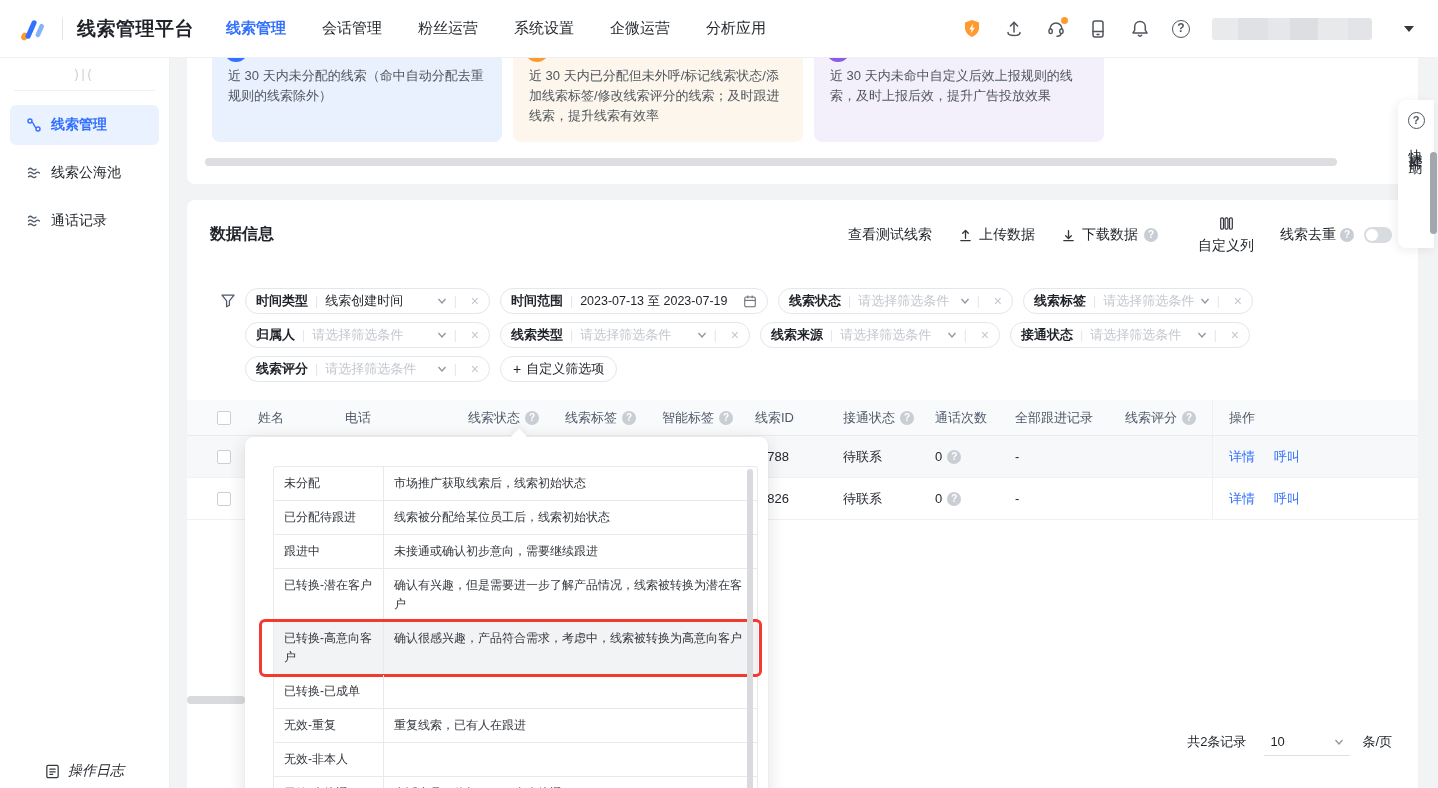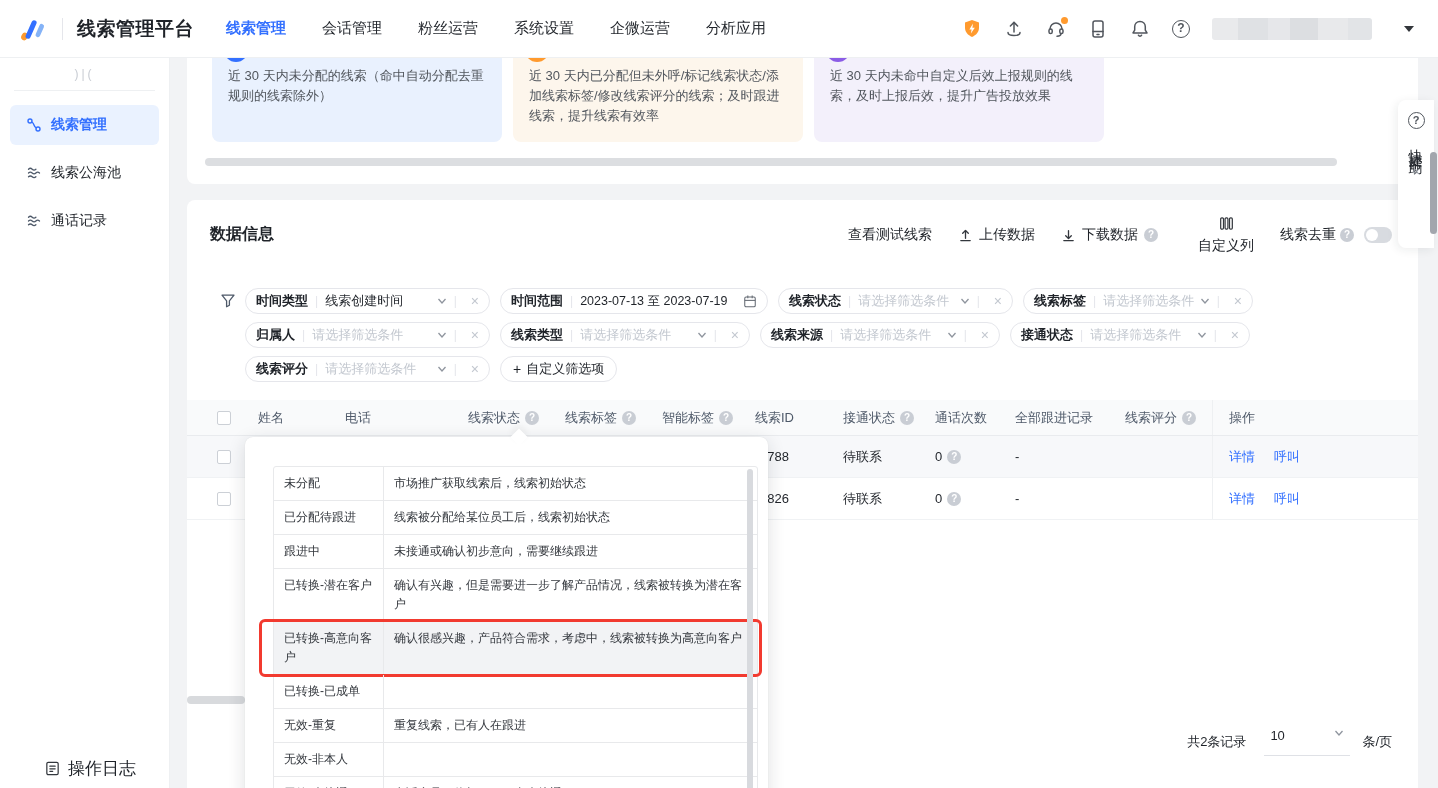--- a/index.html
+++ b/index.html
@@ -45,21 +45,21 @@
   .side-divider { border-top:1px solid #eef0f2; margin:0 14px 14px; }
   .side-item {
     margin:0 10px 8px; height:40px; border-radius:6px; display:flex; align-items:center;
     padding-left:16px; gap:9px; font-size:14px; color:#1f2329; cursor:pointer;
   }
   .side-item .s-icon { color:#4e5969; }
   .side-item.active { background:#eaf2ff; color:#3370ff; font-weight:600; }
   .side-item.active .s-icon { color:#3370ff; }
   .side-footer {
     position:absolute; left:44px; bottom:8px; display:flex; align-items:center; gap:7px;
-    font-size:17px; color:#1f2329; cursor:pointer;
+    font-size:14px; color:#1f2329; cursor:pointer;font-style:italic;
   }
   .side-footer .s-icon { color:#33373d; }
 
   
   .main { position:absolute; left:170px; top:58px; width:1268px; height:730px; overflow:hidden; background:#f2f3f5; }
 
   
   .cards-panel { position:absolute; left:17px; top:-34px; width:1231px; height:160px; background:#fff; border-radius:8px; }
   .cards-wrap { position:absolute; left:25px; top:4px; display:flex; gap:11px; }
   .ov-card { width:290px; height:114px; border-radius:8px; padding:38px 16px 0; position:relative; cursor:pointer; }
@@ -116,21 +116,21 @@
   .col-conn{width:92px}.col-calls{width:80px}.col-follow{width:110px}.col-score{width:102px}
   .col-action{width:206px; padding-left:16px; border-left:1px solid #eef0f2;}
   .checkbox { width:14px; height:14px; border:1px solid #ccd0d6; border-radius:2px; background:#fff; cursor:pointer; flex:none; }
   .link { color:#3370ff; cursor:pointer; margin-right:14px; }
 
   .hscroll-frag { position:absolute; left:0; top:496px; width:58px; height:8px; background:#d8dadd; border-radius:4px; cursor:pointer; }
 
   
   .pagination { position:absolute; right:26px; top:526px; height:32px; display:flex; align-items:center; font-size:13px; color:#1f2329; }
   .pg-total { margin-right:18px; }
-  .pg-select { width:86px; height:28px; border-bottom:1px solid #dfe1e6; display:flex; padding:0 6px; cursor:pointer; }
+  .pg-select { width:86px; height:28px; border-bottom:1px solid #dfe1e6; display:flex; align-items:center; padding:0 6px; cursor:pointer; }
   .pg-select .chev { margin-left:auto; }
   .pg-unit { margin-left:12px; }
 
   
   .status-popup {
     position:absolute; left:75px; top:379px; width:523px; height:480px;
     background:#fff; border-radius:8px; z-index:40;
     box-shadow:0 4px 18px rgba(31,35,41,.14), 0 0 1px rgba(31,35,41,.12);
   }
   .popup-arrow {

